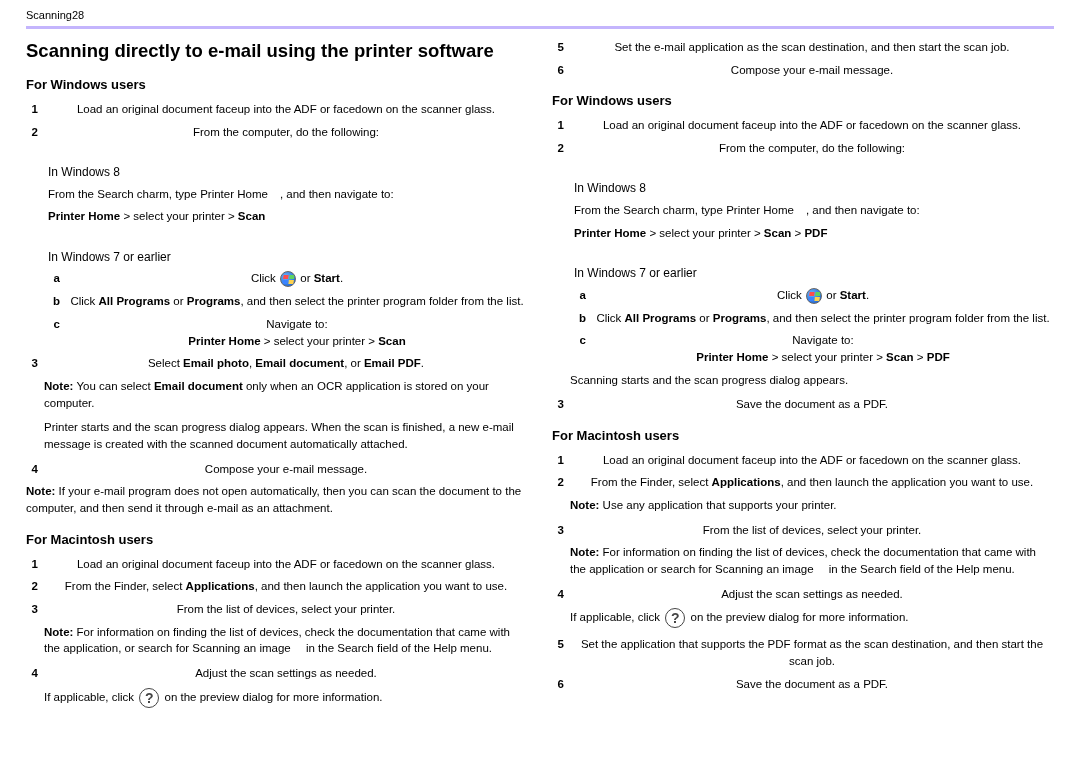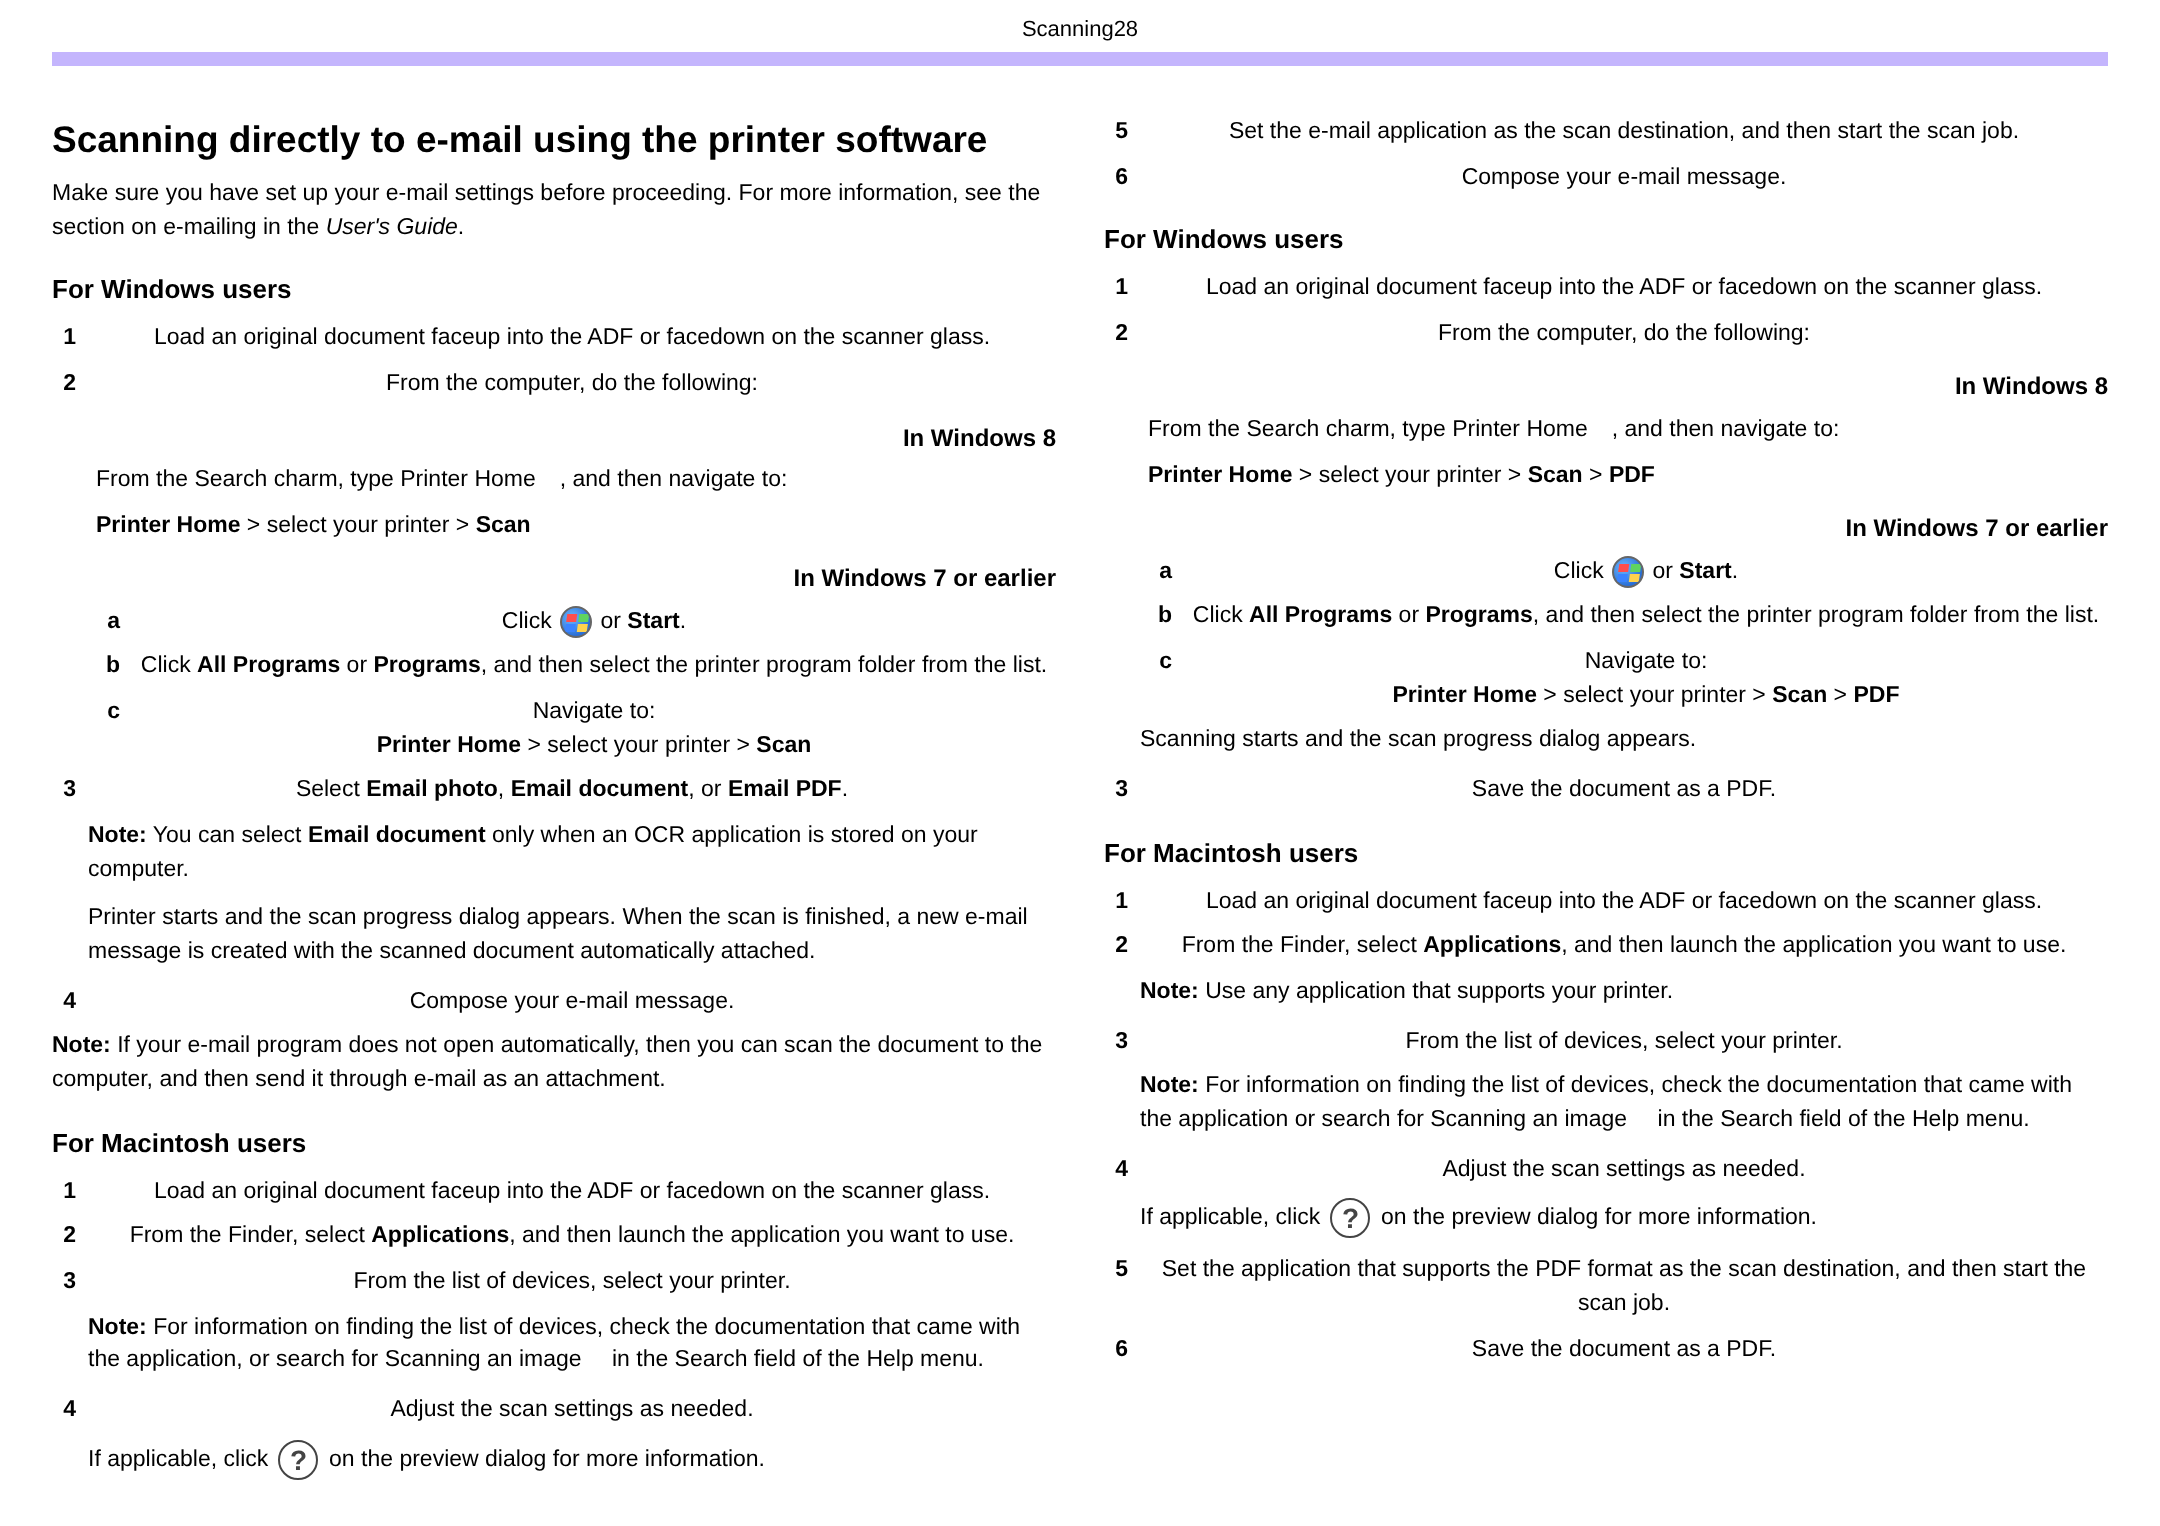--- a/index.html
+++ b/index.html
@@ -8,24 +8,24 @@
     font-size: 11.5px;
     color: #000;
     background: #fff;
     width: 1080px;
     height: 763px;
     padding: 0 26px;
     line-height: 1.45;
   }
   .header-row {
     display: flex;
-    justify-content: center;
-    border-bottom: 7px solid #c4b5fd;
+    justify-content: flex-start;
+    border-bottom: 3px solid #c4b5fd;
     padding: 8px 0 2px 0;
-    margin-bottom: 25px;
+    margin-bottom: 10px;
     font-size: 11px;
   }
   .columns {
     display: flex;
     gap: 24px;
   }
   .col {
     width: 50%;
   }
   .h2 {
@@ -35,24 +35,23 @@
     line-height: 1.25;
   }
   .h3 {
     font-size: 13px;
     font-weight: bold;
     margin-top: 14px;
     margin-bottom: 6px;
   }
   .h4 {
     font-size: 12px;
-    font-weight: bold;
-    margin-top: 10px;
+    font-weight: normal;
+    margin-top: 24px;
     margin-bottom: 4px;
-    text-align: right;
   }
   .para { margin-bottom: 6px; }
   .ol-item {
     display: flex;
     margin-bottom: 6px;
   }
   .ol-num {
     font-weight: bold;
     width: 18px;
     flex-shrink: 0;
@@ -108,23 +107,20 @@
 <div class="header-row">
   <span>Scanning</span>
   <span>28</span>
 </div>
 
 <div class="columns">
 
   <div class="col">
 
     <div class="h2">Scanning directly to e‑mail using the printer software</div>
-    <div class="para">
-      <span>Make sure you have set up your e‑mail settings before proceeding. For more information, see the section on e‑mailing in the </span><i>User's Guide</i><span>.</span>
-    </div>
 
     <div class="h3">For Windows users</div>
 
     <div class="ol-item">
       <div class="ol-num">1</div>
       <div class="ol-body">Load an original document faceup into the ADF or facedown on the scanner glass.</div>
     </div>
     <div class="ol-item">
       <div class="ol-num">2</div>
       <div class="ol-body">From the computer, do the following:</div>

